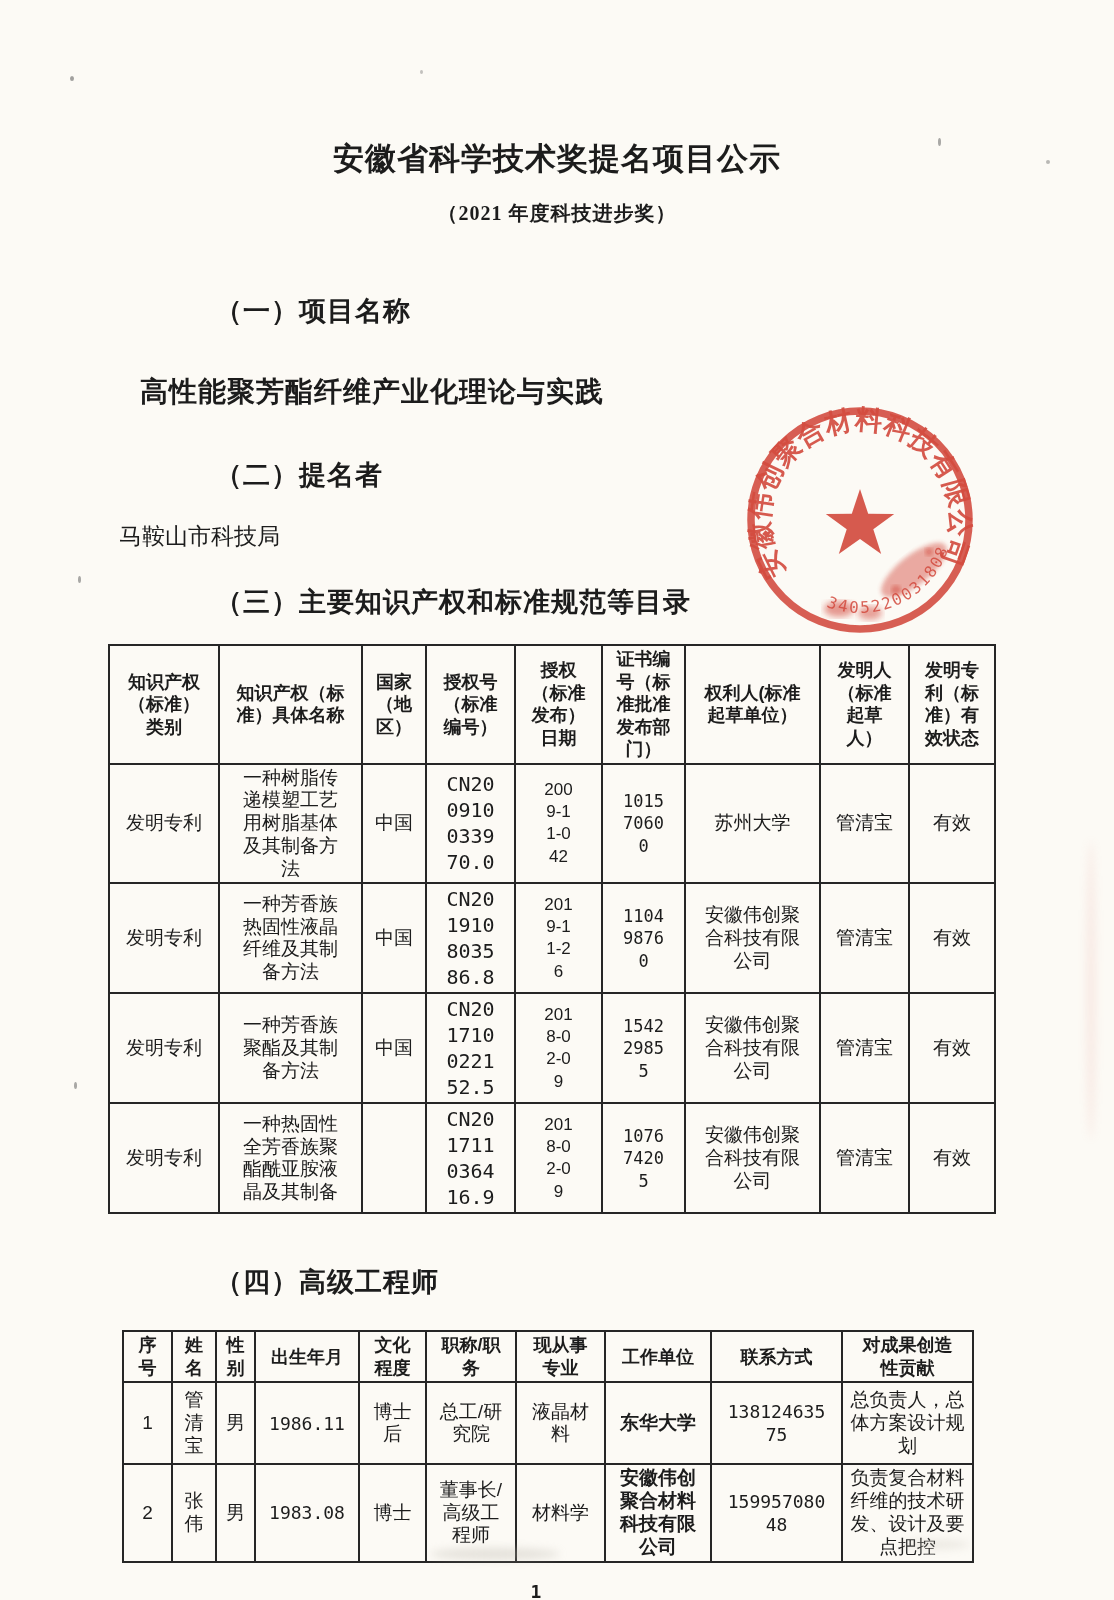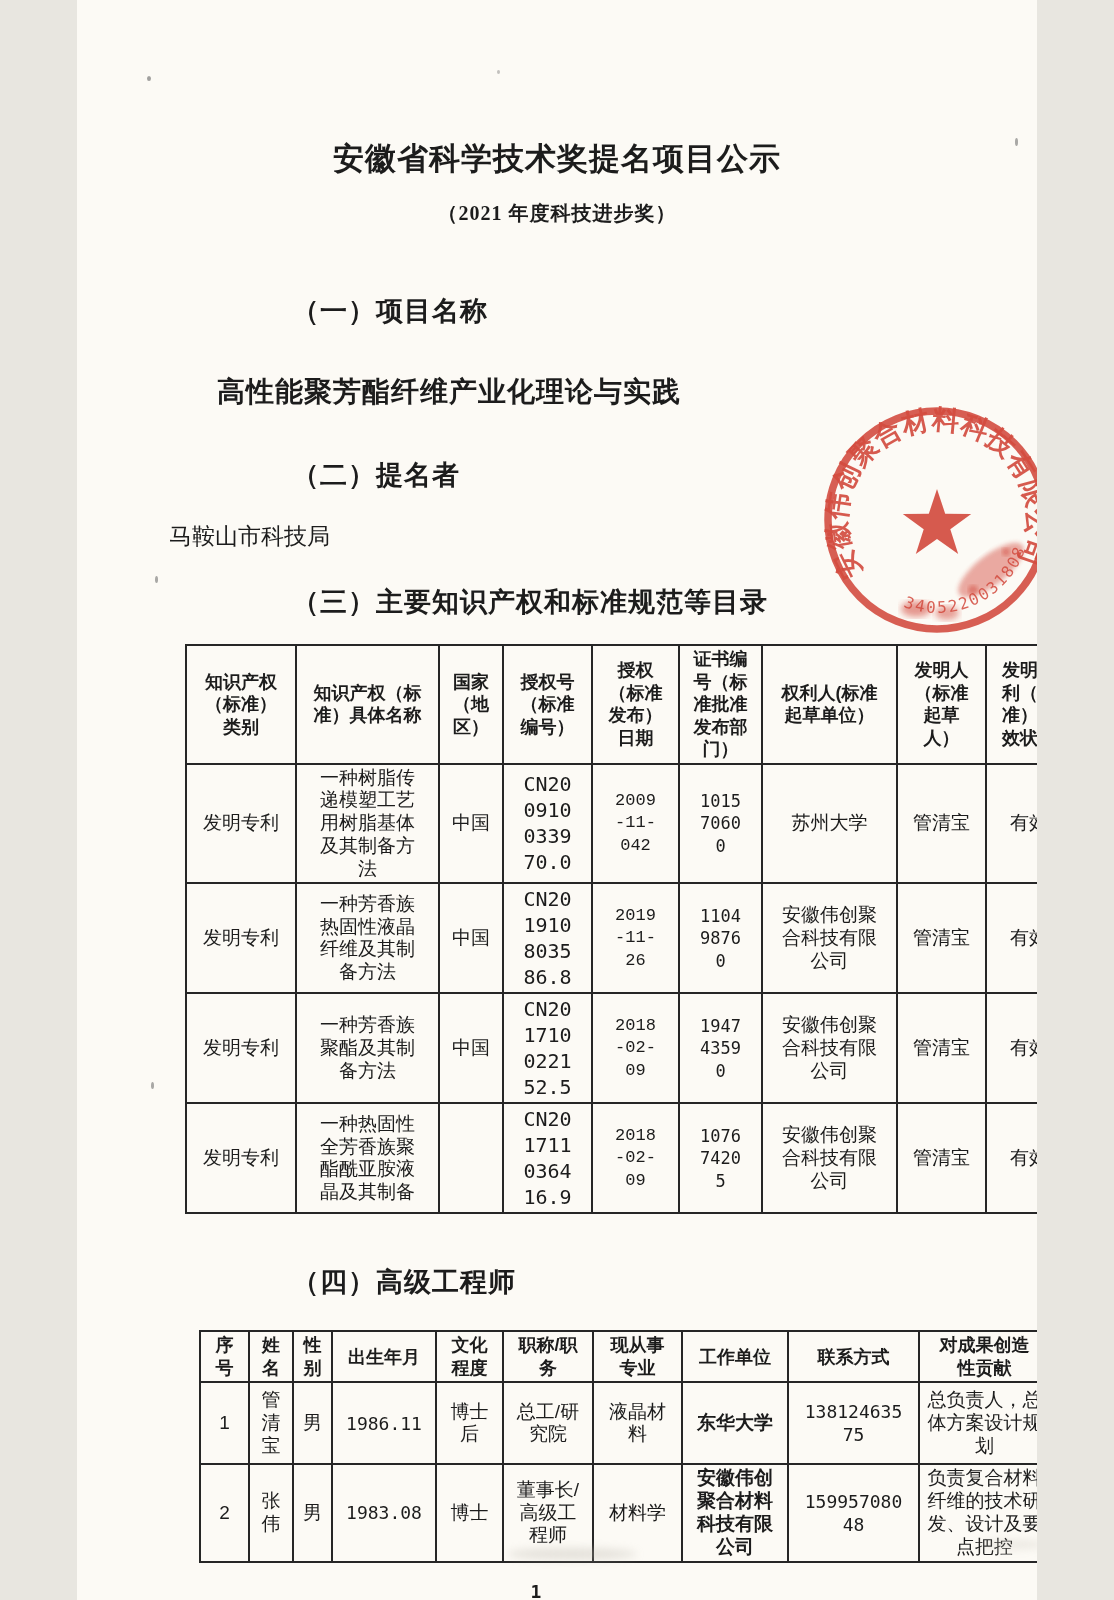--- a/index.html
+++ b/index.html
@@ -1,17 +1,17 @@
 <!DOCTYPE html>
 <html><head>
 <meta charset="utf-8">
 <style>
   html,body { margin:0; padding:0; background:#e8e6e0; }
   .page {
-    position:relative; width:960px; height:1600px; margin:0 auto;
+    position:relative; width:1114px; height:1600px; margin:0 auto;
     background:#fcfaf5; overflow:hidden; color:#1c1c1c;
     font-family:"Liberation Sans","DejaVu Sans",sans-serif;
   }
   .doc-title {
     margin:138px 0 0 0; text-align:center;
     font-size:31px; font-weight:bold; letter-spacing:1px;
   }
   .doc-subtitle {
     margin:20px 0 0 0; text-align:center;
     font-family:"Liberation Serif","DejaVu Serif",serif;
@@ -21,21 +21,21 @@
     margin:4px; margin-left:215px; font-size:27px; font-weight:bold; letter-spacing:1px;
   }
   .sh1 { margin-top:66px; }
   .sh2 { margin-top:46px; }
   .sh3 { margin-top:32px; }
   .sh4 { margin-top:50px; }
   .project-name {
     margin:44px 0 0 140px; font-size:28px; font-weight:bold; letter-spacing:1px;
   }
   .nominator {
-    margin:28px 0 0 92px; font-size:23px;
+    margin:28px 0 0 119px; font-size:23px;
     font-family:"Liberation Serif","DejaVu Serif",serif;
   }
   table { border-collapse:collapse; table-layout:fixed; }
   th, td {
     border:2px solid #262626; text-align:center; vertical-align:middle;
     white-space:pre-line; word-break:break-all; padding:2px 4px;
     line-height:1.2; overflow:hidden;
   }
   th { font-size:18px; font-weight:bold; line-height:1.25; }
 
@@ -46,21 +46,21 @@
   .t1 tbody tr:nth-child(1) { height:114px; }
   .t1 tbody tr:nth-child(2) { height:102px; }
   .t1 tbody tr:nth-child(3) { height:92px; }
   .t1 tbody tr:nth-child(4) { height:96px; }
   .t1 th { font-family:"Liberation Sans","DejaVu Sans",sans-serif; }
   .t1 td { font-size:19px; }
   .t1 td:nth-child(1){ padding:2px 14px; }
   .t1 td:nth-child(2){ padding:2px 19px; }
   .t1 td:nth-child(3){ padding:2px 10px; }
   .t1 td:nth-child(4){ padding:2px 15px; font-family:"DejaVu Sans Mono",monospace; font-size:20px; line-height:1.3; }
-  .t1 td:nth-child(5){ padding:2px 20px; font-family:Liberation Mono, monospace; font-size:17px; line-height:1.3; }
+  .t1 td:nth-child(5){ padding:2px 28px; font-family:Liberation Sans, sans-serif; font-size:17px; line-height:1.3; }
   .t1 td:nth-child(6){ padding:2px 20px; font-family:"DejaVu Sans Mono",monospace; font-size:17px; line-height:1.3;margin-left:28px; }
   .t1 td:nth-child(7){ padding:2px 16px; }
   .t1 td:nth-child(8){ padding:2px 8px; }
   .t1 td:nth-child(9){ padding:0 8px; }
 
   
   .t2 { margin:30px 0 0 122px; width:850px; }
   .t2 thead tr { height:50px; }
   .t2 tbody tr:nth-child(1) { height:82px; }
   .t2 tbody tr:nth-child(2) { height:94px; }
@@ -185,21 +185,21 @@
           <td>安徽伟创聚合科技有限公司</td>
           <td>管清宝</td>
           <td>有效</td>
         </tr>
         <tr>
           <td>发明专利</td>
           <td>一种芳香族聚酯及其制备方法</td>
           <td>中国</td>
           <td>CN201710022152.5</td>
           <td>2018-02-09</td>
-          <td>194743590</td>
+          <td>154229855</td>
           <td>安徽伟创聚合科技有限公司</td>
           <td>管清宝</td>
           <td>有效</td>
         </tr>
         <tr>
           <td>发明专利</td>
           <td>一种热固性全芳香族聚酯酰亚胺液晶及其制备</td>
           <td></td>
           <td>CN201711036416.9</td>
           <td>2018-02-09</td>

